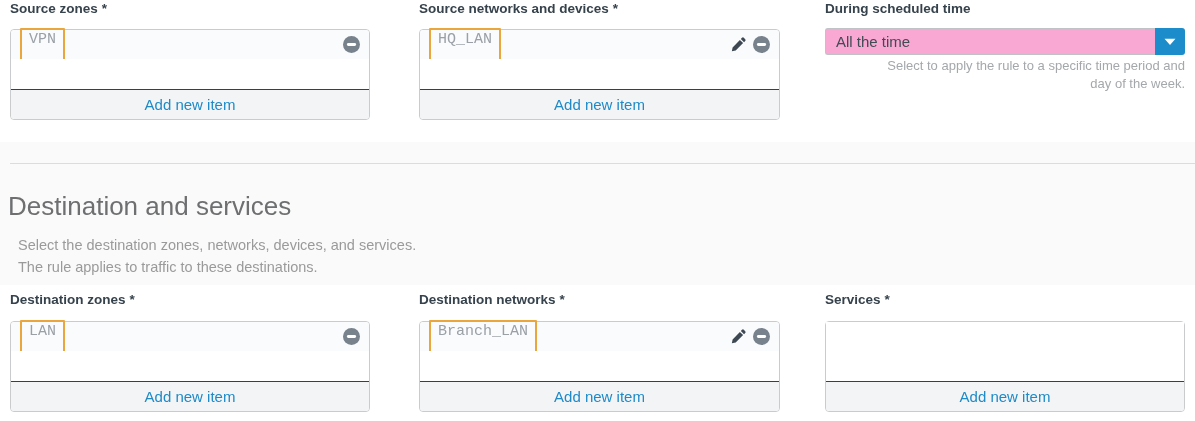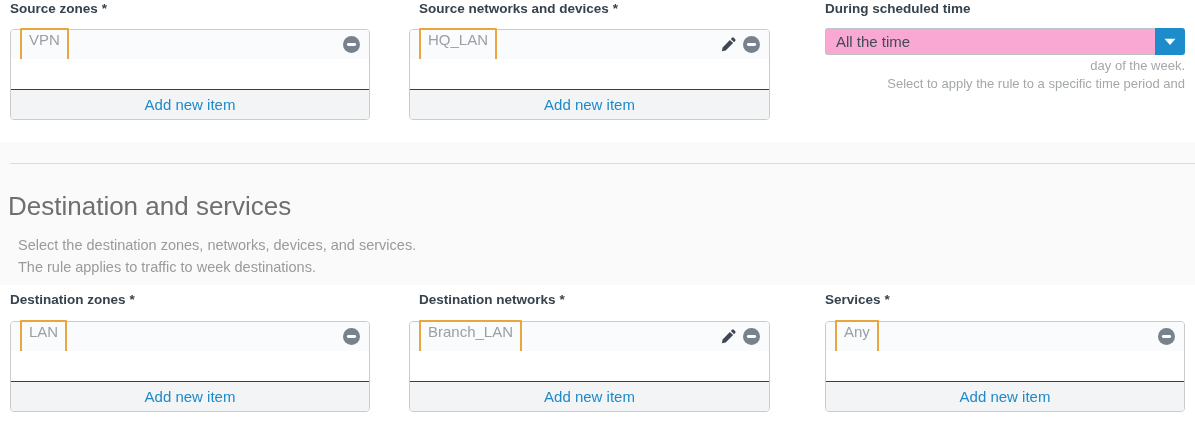--- a/index.html
+++ b/index.html
@@ -27,21 +27,21 @@
   .row1 .listbox{top:29px;}
   .row2 .listbox{top:321px;}
   .item-row{
     height:29px;flex:0 0 29px;background:#fafbfc;border-radius:3px 3px 0 0;
     display:flex;align-items:center;justify-content:space-between;
     padding:0 9px 0 9px;
   }
   .chip{
     display:inline-block;border:2px solid #eaa53c;border-radius:1px;
     padding:1px 7px 11px 7px;font-size:15px;color:#9aa0a6;line-height:18px;
-    background:transparent;white-space:nowrap;
+    background:transparent;white-space:nowrap;font-family:Liberation Mono, monospace;
   }
   .actions{display:flex;align-items:center;gap:7px;}
   .icon-btn{display:inline-flex;align-items:center;cursor:pointer;line-height:0;}
   .spacer{flex:1 1 auto;background:#ffffff;}
   .add-row{
     flex:0 0 29px;height:29px;border-top:1px solid #701a75;background:#f3f4f5;
     color:#1e8ac8;font-size:15px;text-align:center;line-height:29px;
     border-radius:0 0 3px 3px;cursor:pointer;
   }
 
@@ -76,21 +76,21 @@
     color:#6e6f71;line-height:30px;
   }
   .section-desc{
     position:absolute;left:10px;margin:8px;font-size:14.5px;color:#9a9a9a;line-height:17px;
   }
   .desc1{top:87px;}
   .desc2{top:109px;}
 
   
   .col1{left:10px;width:360px;}
-  .col2{left:409px;width:361px;}
+  .col2{left:419px;width:361px;}
   .col3{left:825px;width:360px;}
   .lbl1{left:10px;}
   .lbl2{left:419px;}
   .lbl3{left:825px;}
 </style>
 </head>
 <body>
 
 <div class="page">
 
@@ -145,30 +145,30 @@
     </div>
     <div class="select">
       <span class="select-value">All the time</span>
       <span class="select-btn">
         <svg width="12" height="8" viewBox="0 0 12 8">
             <path d="M0.5 0.8h11L6 7 0.5 0.8z" fill="#ffffff"></path>
           </svg>
       </span>
     </div>
     <div class="helper">
+      <div>Select to apply the rule to a specific time period and</div>
       <div>day of the week.</div>
-      <div>Select to apply the rule to a specific time period and</div>
     </div>
   </div>
 
   <div class="section-band">
     <div class="band-line"></div>
     <h2 class="section-heading">Destination and services</h2>
     <p class="section-desc desc1">Select the destination zones, networks, devices, and services.</p>
-    <p class="section-desc desc2">The rule applies to traffic to week destinations.</p>
+    <p class="section-desc desc2">The rule applies to traffic to these destinations.</p>
   </div>
 
   <div class="row2">
 
     <div class="field-label lbl1">
       <span>Destination zones</span><span class="req">*</span>
     </div>
     <div class="listbox col1">
       <div class="item-row">
         <span class="chip">LAN</span>
@@ -207,29 +207,18 @@
         </span>
       </div>
       <div class="spacer"></div>
       <div class="add-row">Add new item</div>
     </div>
 
     <div class="field-label lbl3">
       <span>Services</span><span class="req">*</span>
     </div>
     <div class="listbox col3">
-      <div class="item-row">
-        <span class="chip">Any</span>
-        <span class="actions">
-          <span class="icon-btn">
-            <svg width="17" height="17" viewBox="0 0 17 17">
-                <circle cx="8.5" cy="8.5" r="8.5" fill="#78828c"></circle>
-                <rect x="3.9" y="7" width="9.2" height="3" rx="1.4" fill="#ffffff"></rect>
-              </svg>
-          </span>
-        </span>
-      </div>
       <div class="spacer"></div>
       <div class="add-row">Add new item</div>
     </div>
   </div>
 
 </div>
 
 </body></html>

